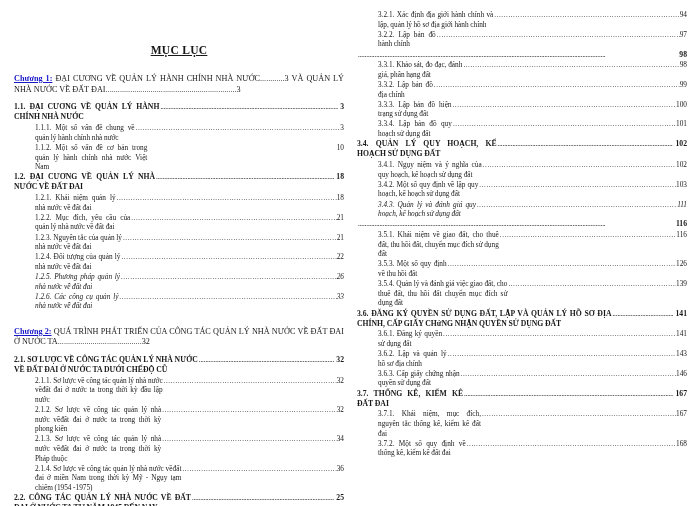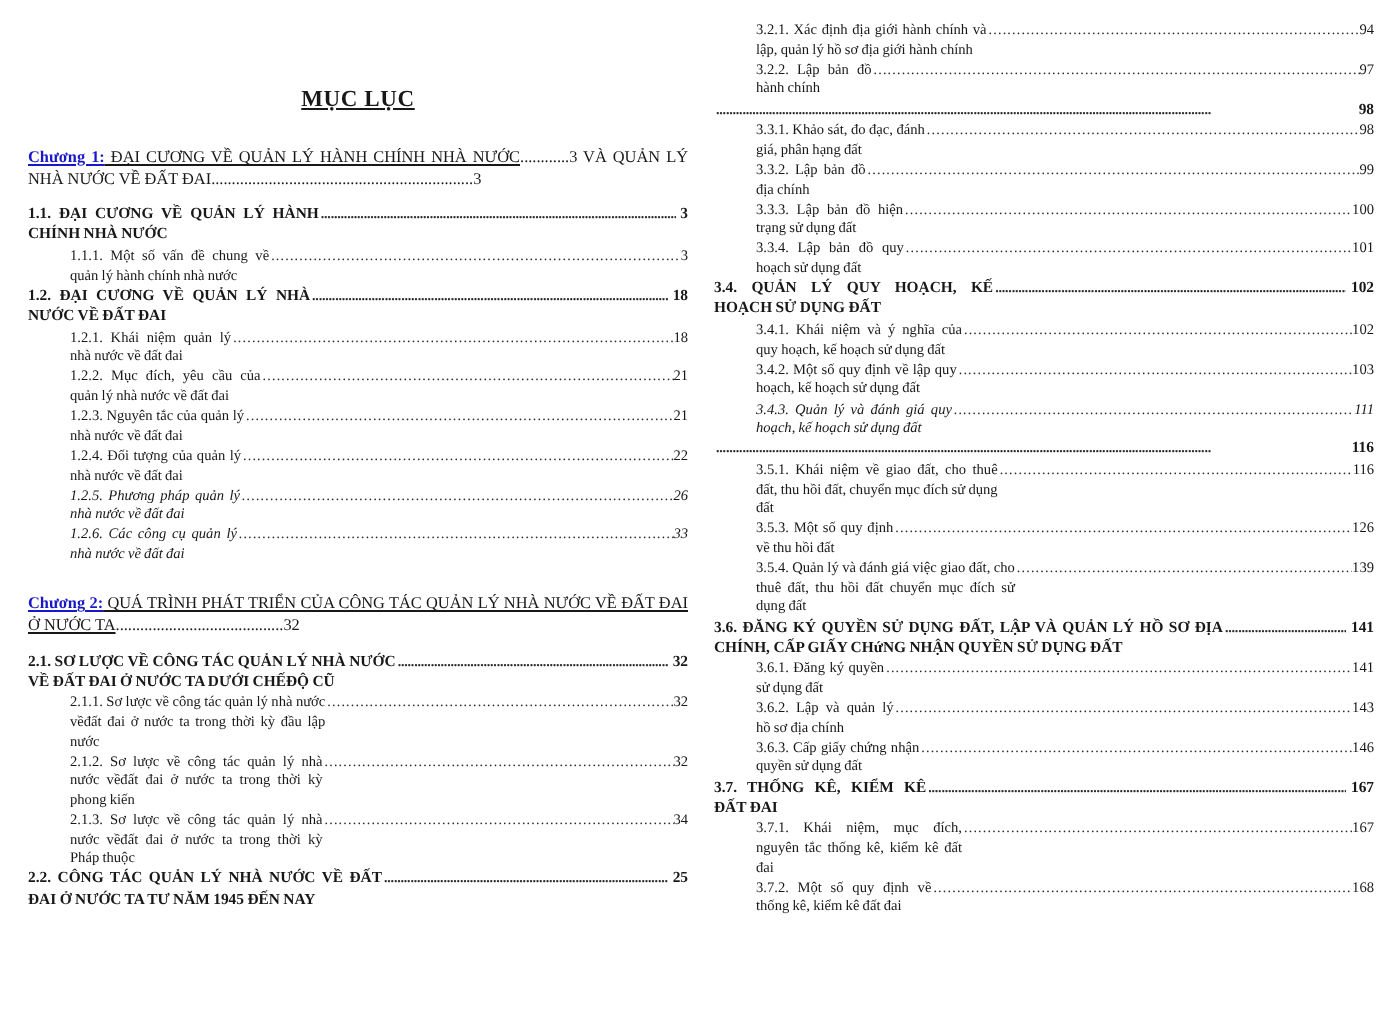--- a/index.html
+++ b/index.html
@@ -107,21 +107,21 @@
     font-size: 8.2px;
     line-height: 1.3;
     margin: 8px 0 7px 0;
     text-align: justify;
   }
   .chap .link {
     color: #1818c8;
     text-decoration: underline;
     font-weight: bold;
   }
-  .chap .rest { color: #181818; text-decoration: underline; }
+  .chap .rest { color: #181818; }
   .gap-md { height: 7px; }
 
   .nowrapnum { white-space: nowrap; }
 </style>
 </head>
 <body>
 
 <div class="page">
 
   <div class="col col-left">
@@ -137,20 +137,27 @@
               <span class="lbl">1.1. ĐẠI CƯƠNG VỀ QUẢN LÝ HÀNH CHÍNH NHÀ NƯỚC</span>
               <span class="dots"></span>
               <span class="pg">3</span>
             </div>
           </div>
           <div class="entry lvl2">
             <div class="row">
               <span class="lbl">1.1.1. Một số vấn đề chung về quản lý hành chính nhà nước</span>
               <span class="dots"></span>
               <span class="pg">3</span>
+            </div>
+          </div>
+          <div class="entry lvl2">
+            <div class="row">
+              <span class="lbl">1.1.2. Một số vấn đề cơ bản trong quản lý hành chính nhà nước Việt Nam</span>
+              <span class="dots" style="visibility: hidden;"></span>
+              <span class="pg">10</span>
             </div>
           </div>
           <div class="entry lvl1">
             <div class="row">
               <span class="lbl">1.2. ĐẠI CƯƠNG VỀ QUẢN LÝ NHÀ NƯỚC VỀ ĐẤT ĐAI</span>
               <span class="dots"></span>
               <span class="pg">18</span>
             </div>
           </div>
           <div class="entry lvl2">
@@ -222,20 +229,27 @@
               <span class="pg">32</span>
             </div>
           </div>
           <div class="entry lvl2">
             <div class="row">
               <span class="lbl">2.1.3. Sơ lược về công tác quản lý nhà nước vềđất đai ở nước ta trong thời kỳ Pháp thuộc</span>
               <span class="dots"></span>
               <span class="pg">34</span>
             </div>
           </div>
+          <div class="entry lvl2">
+            <div class="row">
+              <span class="lbl">2.1.4. Sơ lược về công tác quản lý nhà nước vềđất đai ở miền Nam trong thời kỳ Mỹ - Ngụy tạm chiếm (1954 -1975)</span>
+              <span class="dots"></span>
+              <span class="pg">36</span>
+            </div>
+          </div>
           <div class="entry lvl1 blk">
             <div class="row">
               <span class="lbl">2.2. CÔNG TÁC QUẢN LÝ NHÀ NƯỚC VỀ ĐẤT ĐAI Ở NƯỚC TA TƯ NĂM 1945 ĐẾN NAY</span>
               <span class="dots"></span>
               <span class="pg">25</span>
             </div>
           </div>
         </div>
 
     </div>
@@ -294,21 +308,21 @@
           </div>
           <div class="entry lvl1">
             <div class="row">
               <span class="lbl">3.4. QUẢN LÝ QUY HOẠCH, KẾ HOẠCH SỬ DỤNG ĐẤT</span>
               <span class="dots"></span>
               <span class="pg">102</span>
             </div>
           </div>
           <div class="entry lvl2">
             <div class="row">
-              <span class="lbl">3.4.1. Khái niệm và ý nghĩa của quy hoạch, kế hoạch sử dụng đất</span>
+              <span class="lbl">3.4.1. Ngụy niệm và ý nghĩa của quy hoạch, kế hoạch sử dụng đất</span>
               <span class="dots"></span>
               <span class="pg">102</span>
             </div>
           </div>
           <div class="entry lvl2">
             <div class="row">
               <span class="lbl">3.4.2. Một số quy định về lập quy hoạch, kế hoạch sử dụng đất</span>
               <span class="dots"></span>
               <span class="pg">103</span>
             </div>

